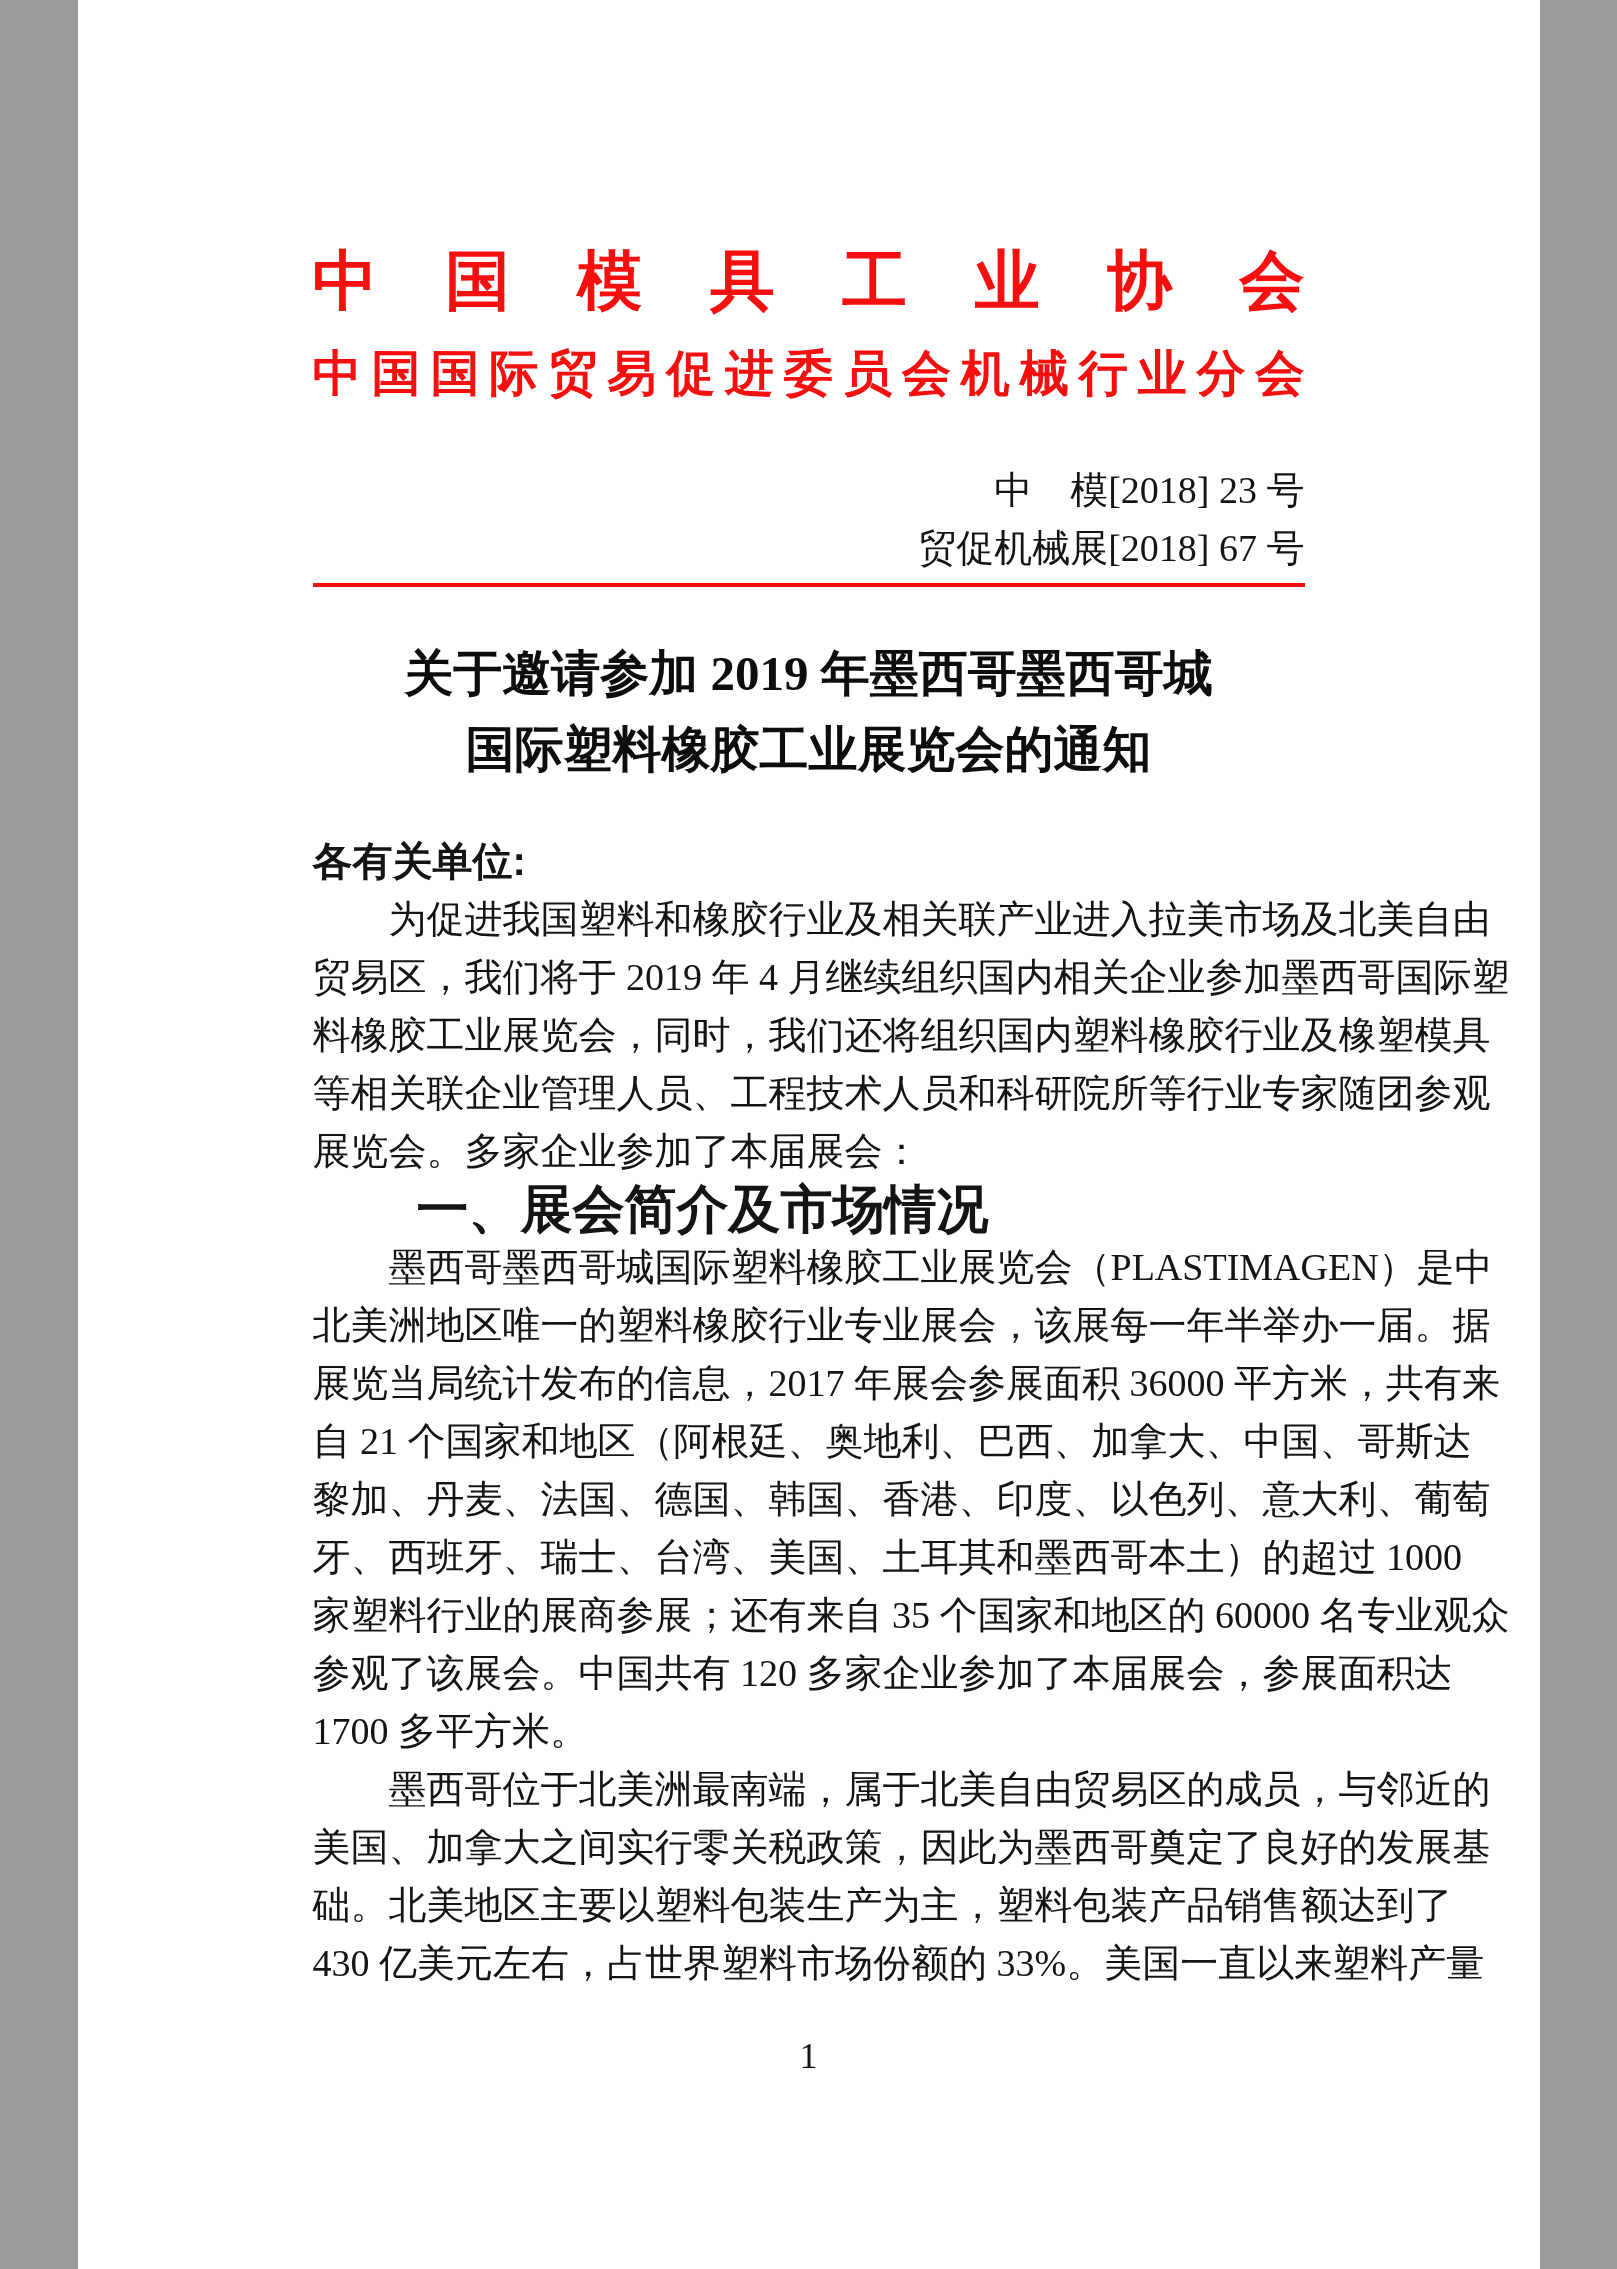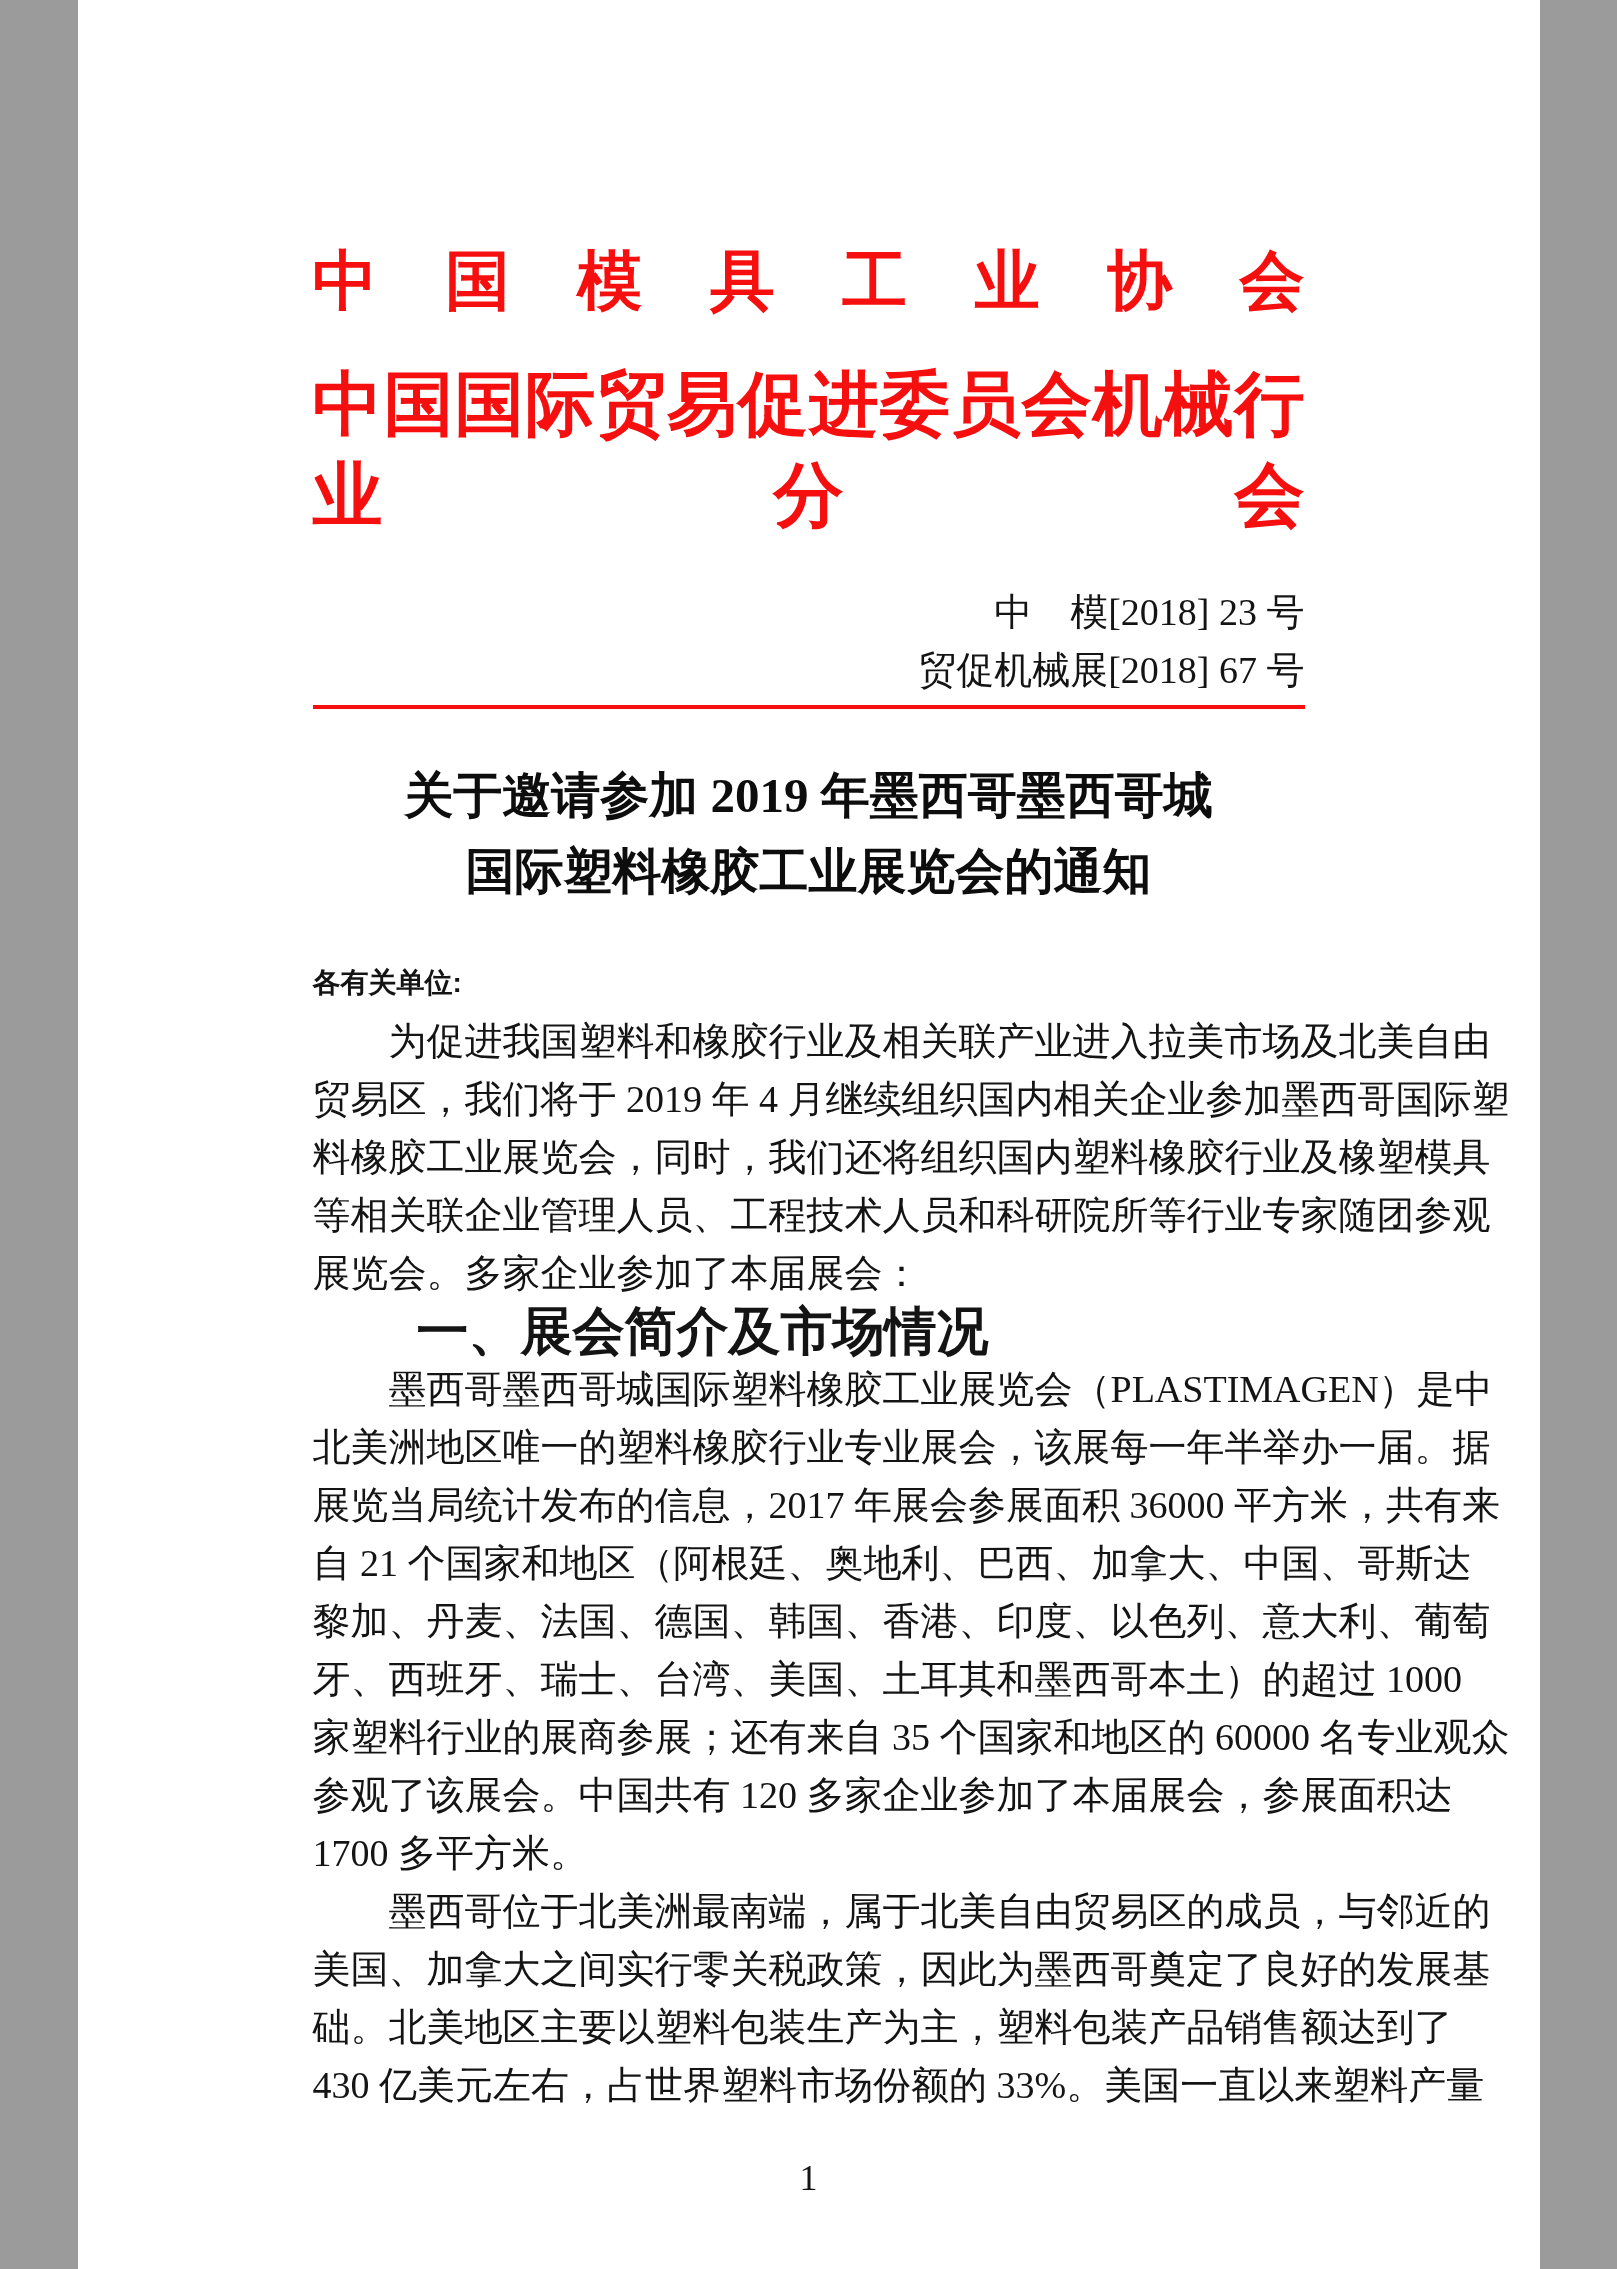--- a/index.html
+++ b/index.html
@@ -15,40 +15,40 @@
     font-family:"Liberation Serif","DejaVu Serif",serif;
   }
   
   .letterhead{margin-top:245px;color:var(--red,#f50f0f);font-weight:bold;}
   .lh1{
     font-size:65px;line-height:72px;
     text-align:justify;text-align-last:justify;
     letter-spacing:0;
   }
   .lh2{
-    font-size:70px;line-height:91px;margin-top:42px;
+    font-size:49px;line-height:91px;margin-top:11px;
     text-align:justify;text-align-last:justify;
   }
   
   .docnums{margin-top:42px;text-align:right;font-size:38px;line-height:58px;color:#141414;}
   
   .rule{margin-top:5.7px;height:4.8px;background:var(--red,#f50f0f);}
   
   .title{
     margin:49px 0 0 0;padding:0;
     text-align:center;font-weight:bold;color:#0d0d0d;
     font-family:Liberation Serif, serif;
     font-size:49px;line-height:76px;
   }
   .title .tline{display:block;}
   
   .body{margin-top:44px;font-size:38px;line-height:58px;color:#141414;}
   .salutation{
     font-family:"Liberation Sans","DejaVu Sans",sans-serif;
-    font-weight:bold;font-size:28px;
+    font-weight:bold;font-size:40px;
   }
   .bline{
     text-align:justify;
     text-align-last:justify;
     white-space:nowrap;
   }
   .bline.end{text-align-last:left;}
   .indent{text-indent:2em;}
   .heading{
     font-family:"Liberation Sans","DejaVu Sans",sans-serif;

